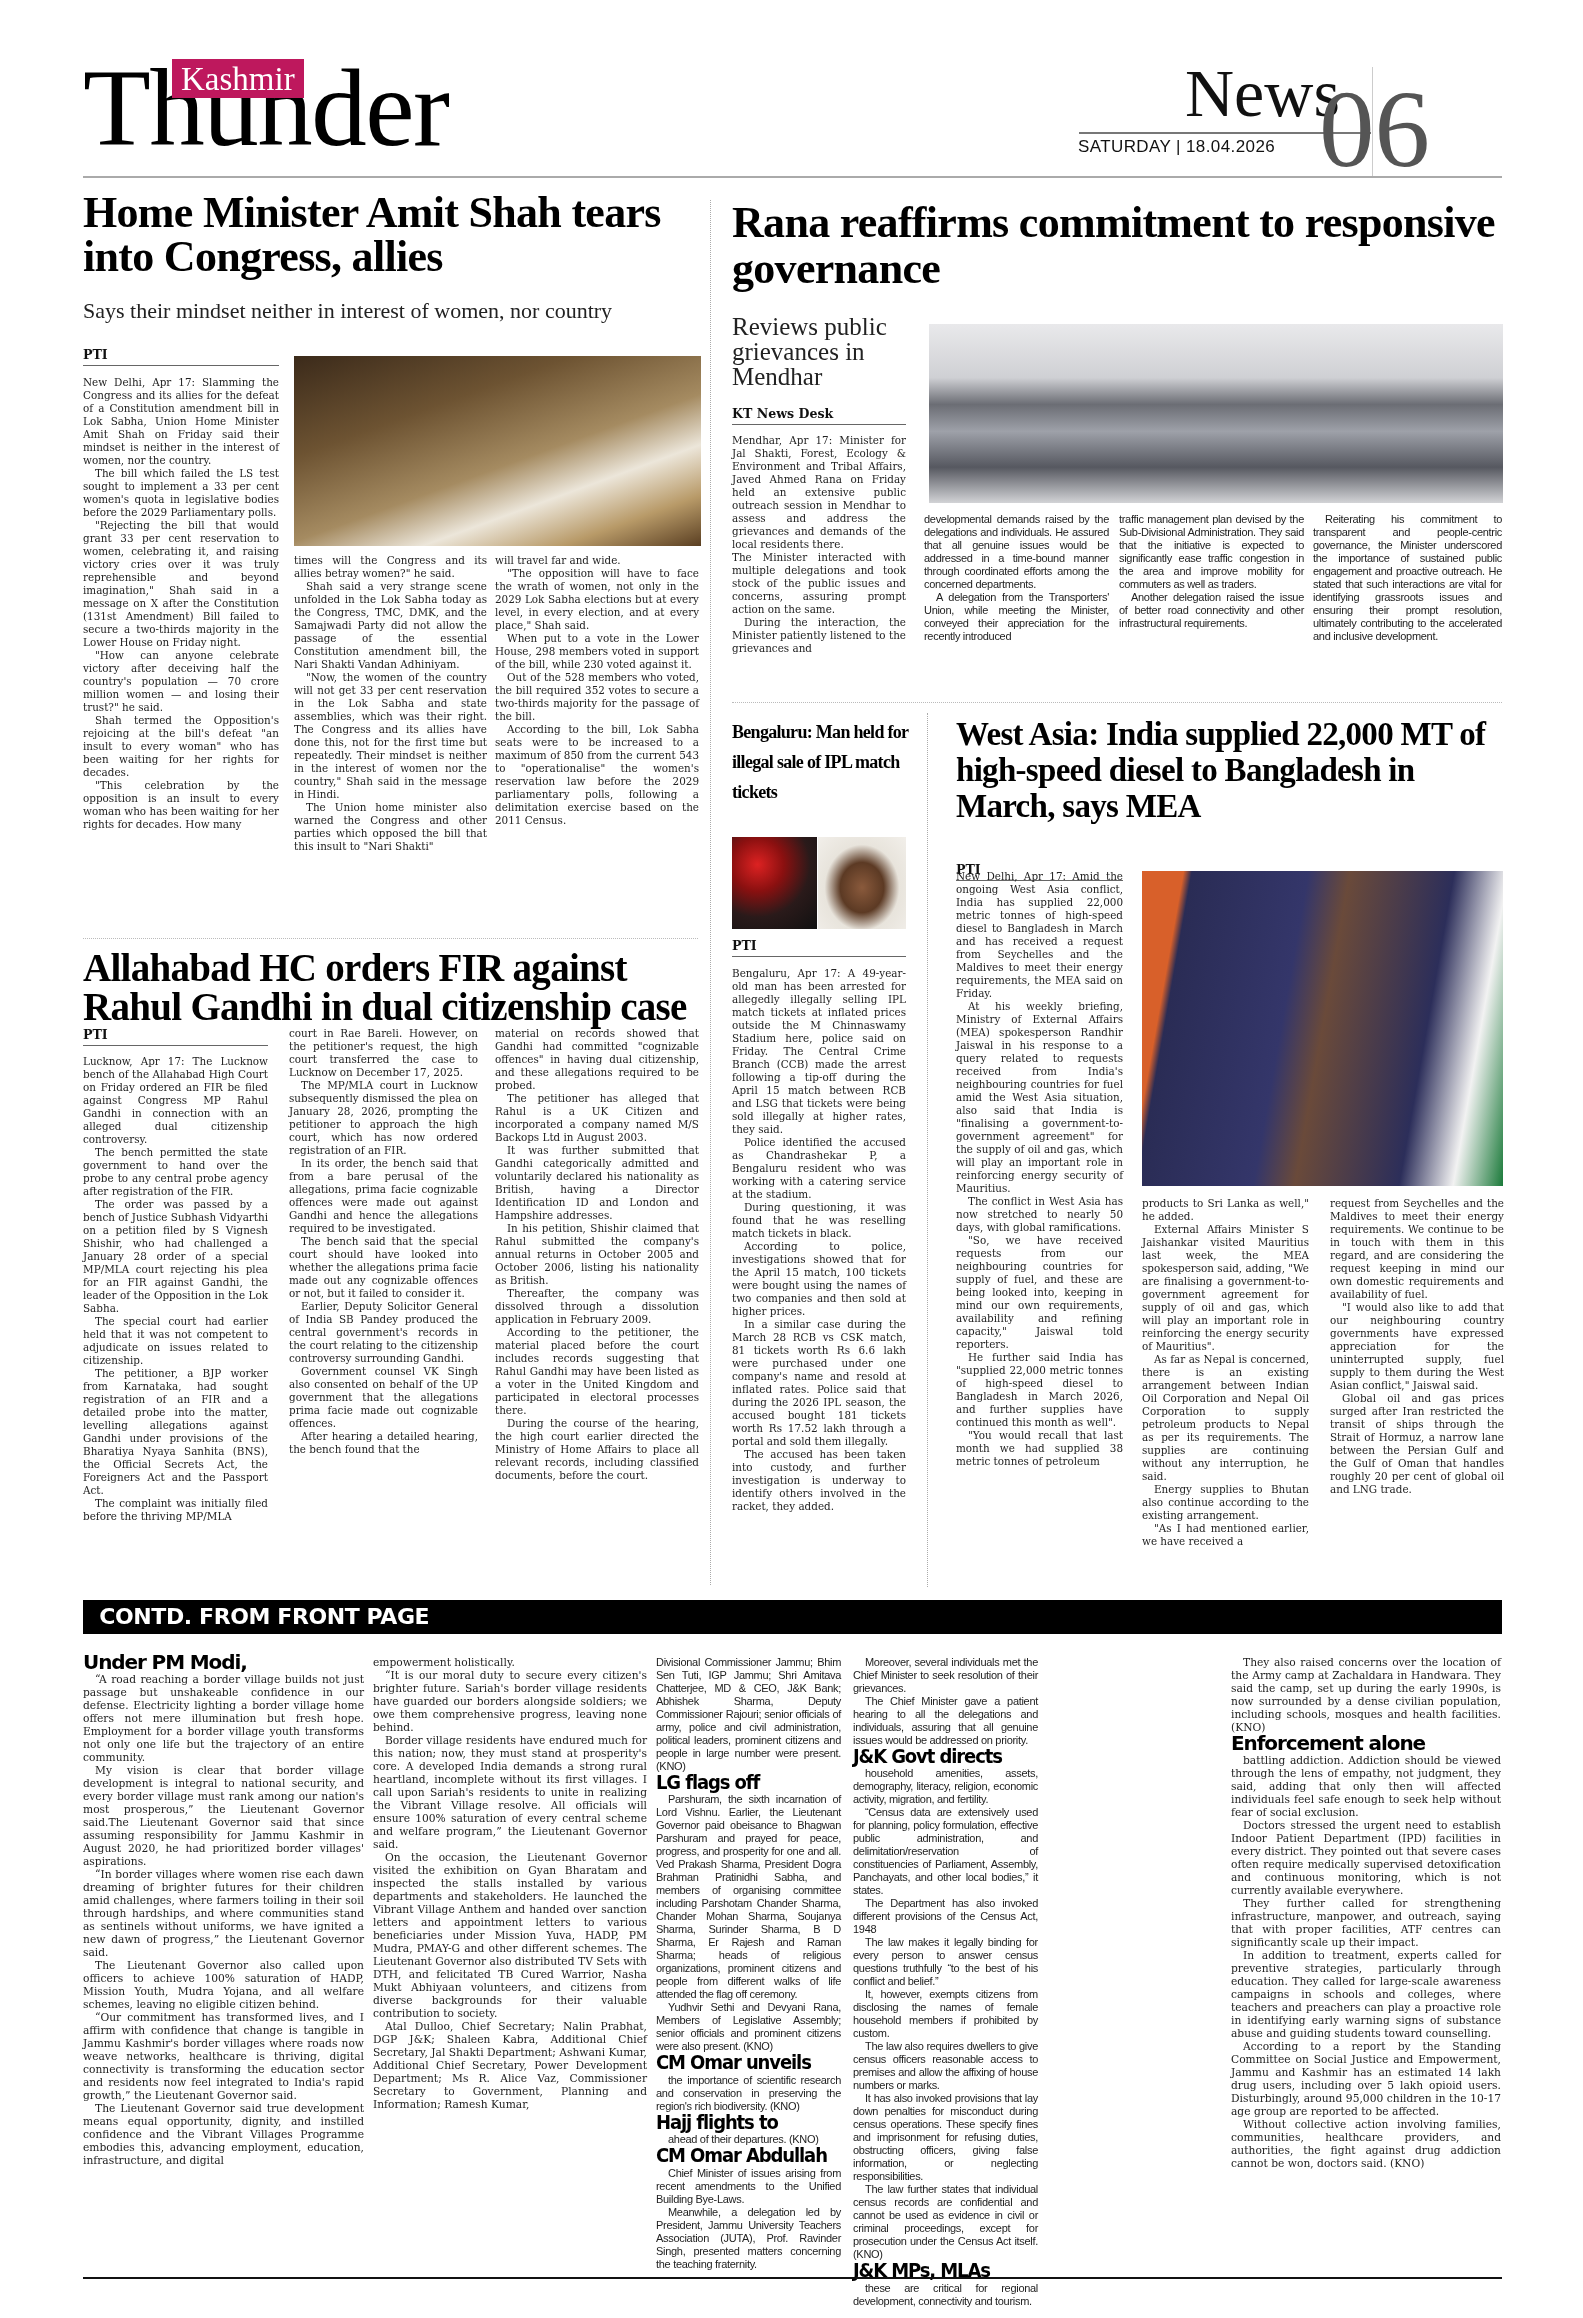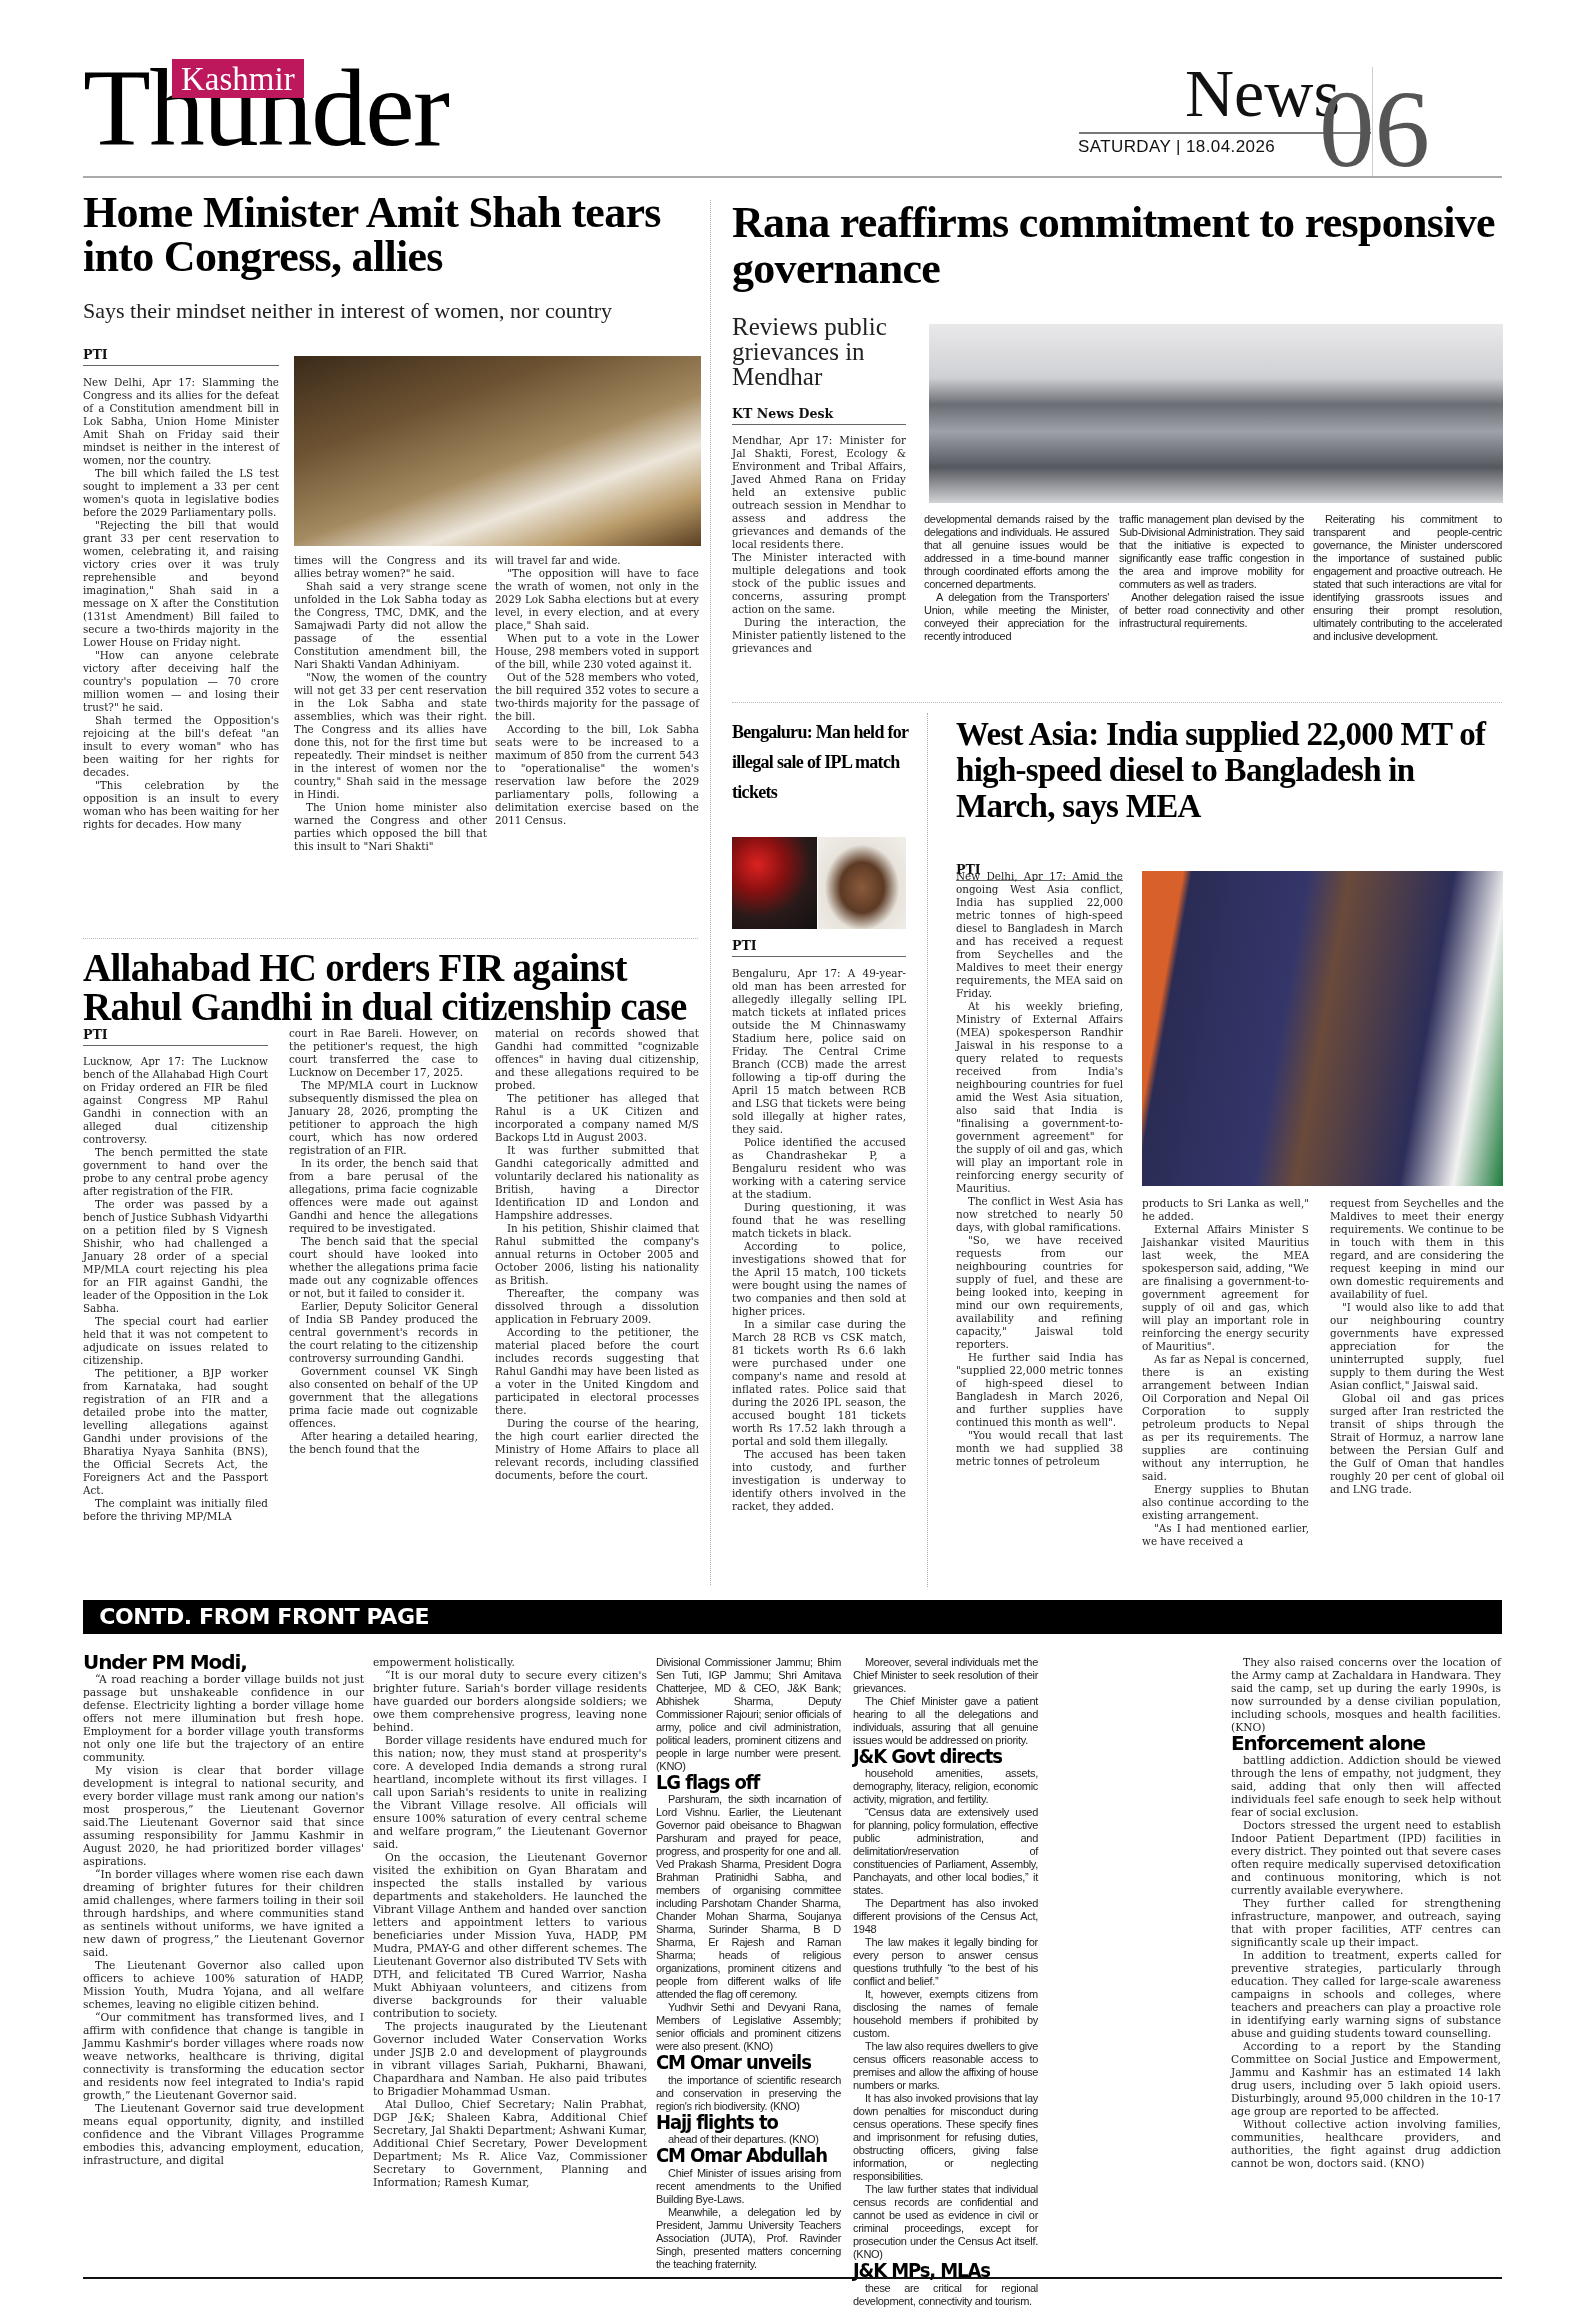--- a/index.html
+++ b/index.html
@@ -190,21 +190,20 @@
     <p>“In border villages where women rise each dawn dreaming of brighter futures for their children amid challenges, where farmers toiling in their soil through hardships, and where communities stand as sentinels without uniforms, we have ignited a new dawn of progress,” the Lieutenant Governor said.</p>
     <p>The Lieutenant Governor also called upon officers to achieve 100% saturation of HADP, Mission Youth, Mudra Yojana, and all welfare schemes, leaving no eligible citizen behind.</p>
     <p>“Our commitment has transformed lives, and I affirm with confidence that change is tangible in Jammu Kashmir's border villages where roads now weave networks, healthcare is thriving, digital connectivity is transforming the education sector and residents now feel integrated to India's rapid growth,” the Lieutenant Governor said.</p>
     <p>The Lieutenant Governor said true development means equal opportunity, dignity, and instilled confidence and the Vibrant Villages Programme embodies this, advancing employment, education, infrastructure, and digital</p>
   </div>
   <div class="abs col" style="left:373px;top:1656px;width:274px;font-size:10.7px;">
     <p class="noind">empowerment holistically.</p>
     <p>“It is our moral duty to secure every citizen's brighter future. Sariah's border village residents have guarded our borders alongside soldiers; we owe them comprehensive progress, leaving none behind.</p>
     <p>Border village residents have endured much for this nation; now, they must stand at prosperity's core. A developed India demands a strong rural heartland, incomplete without its first villages. I call upon Sariah's residents to unite in realizing the Vibrant Village resolve. All officials will ensure 100% saturation of every central scheme and welfare program,” the Lieutenant Governor said.</p>
     <p>On the occasion, the Lieutenant Governor visited the exhibition on Gyan Bharatam and inspected the stalls installed by various departments and stakeholders. He launched the Vibrant Village Anthem and handed over sanction letters and appointment letters to various beneficiaries under Mission Yuva, HADP, PM Mudra, PMAY-G and other different schemes. The Lieutenant Governor also distributed TV Sets with DTH, and felicitated TB Cured Warrior, Nasha Mukt Abhiyaan volunteers, and citizens from diverse backgrounds for their valuable contribution to society.</p>
-    <p>The projects inaugurated by the Lieutenant Governor included Water Conservation Works under JSJB 2.0 and development of playgrounds in vibrant villages Sariah, Pukharni, Bhawani, Chapardhara and Namban. He also paid tributes to Brigadier Mohammad Usman.</p>
     <p>Atal Dulloo, Chief Secretary; Nalin Prabhat, DGP J&amp;K; Shaleen Kabra, Additional Chief Secretary, Jal Shakti Department; Ashwani Kumar, Additional Chief Secretary, Power Development Department; Ms R. Alice Vaz, Commissioner Secretary to Government, Planning and Information; Ramesh Kumar,</p>
   </div>
   <div class="abs col cond" style="left:656px;top:1656px;width:185px;font-size:11px;">
     <p class="noind">Divisional Commissioner Jammu; Bhim Sen Tuti, IGP Jammu; Shri Amitava Chatterjee, MD &amp; CEO, J&amp;K Bank; Abhishek Sharma, Deputy Commissioner Rajouri; senior officials of army, police and civil administration, political leaders, prominent citizens and people in large number were present. (KNO)</p>
     <div class="sec-hl">LG flags off</div>
     <p>Parshuram, the sixth incarnation of Lord Vishnu. Earlier, the Lieutenant Governor paid obeisance to Bhagwan Parshuram and prayed for peace, progress, and prosperity for one and all. Ved Prakash Sharma, President Dogra Brahman Pratinidhi Sabha, and members of organising committee including Parshotam Chander Sharma, Chander Mohan Sharma, Soujanya Sharma, Surinder Sharma, B D Sharma, Er Rajesh and Raman Sharma; heads of religious organizations, prominent citizens and people from different walks of life attended the flag off ceremony.</p>
     <p>Yudhvir Sethi and Devyani Rana, Members of Legislative Assembly; senior officials and prominent citizens were also present. (KNO)</p>
     <div class="sec-hl">CM Omar unveils</div>
     <p>the importance of scientific research and conservation in preserving the region's rich biodiversity. (KNO)</p>
     <div class="sec-hl">Hajj flights to</div>

